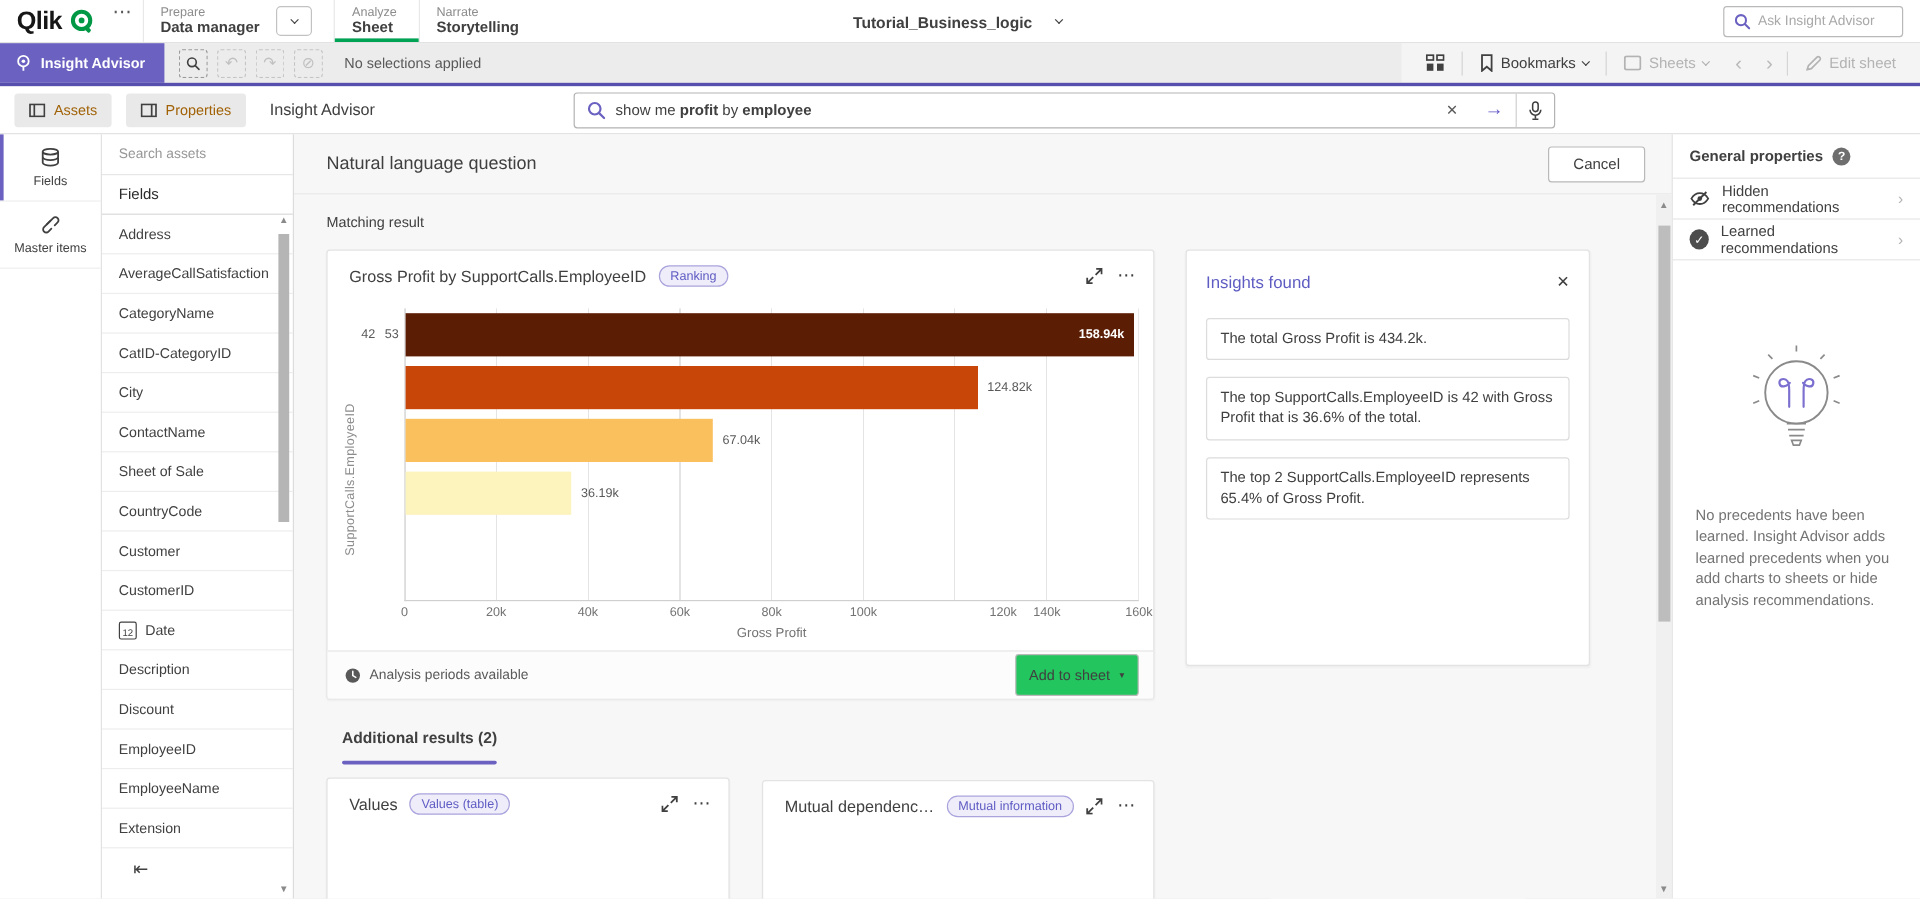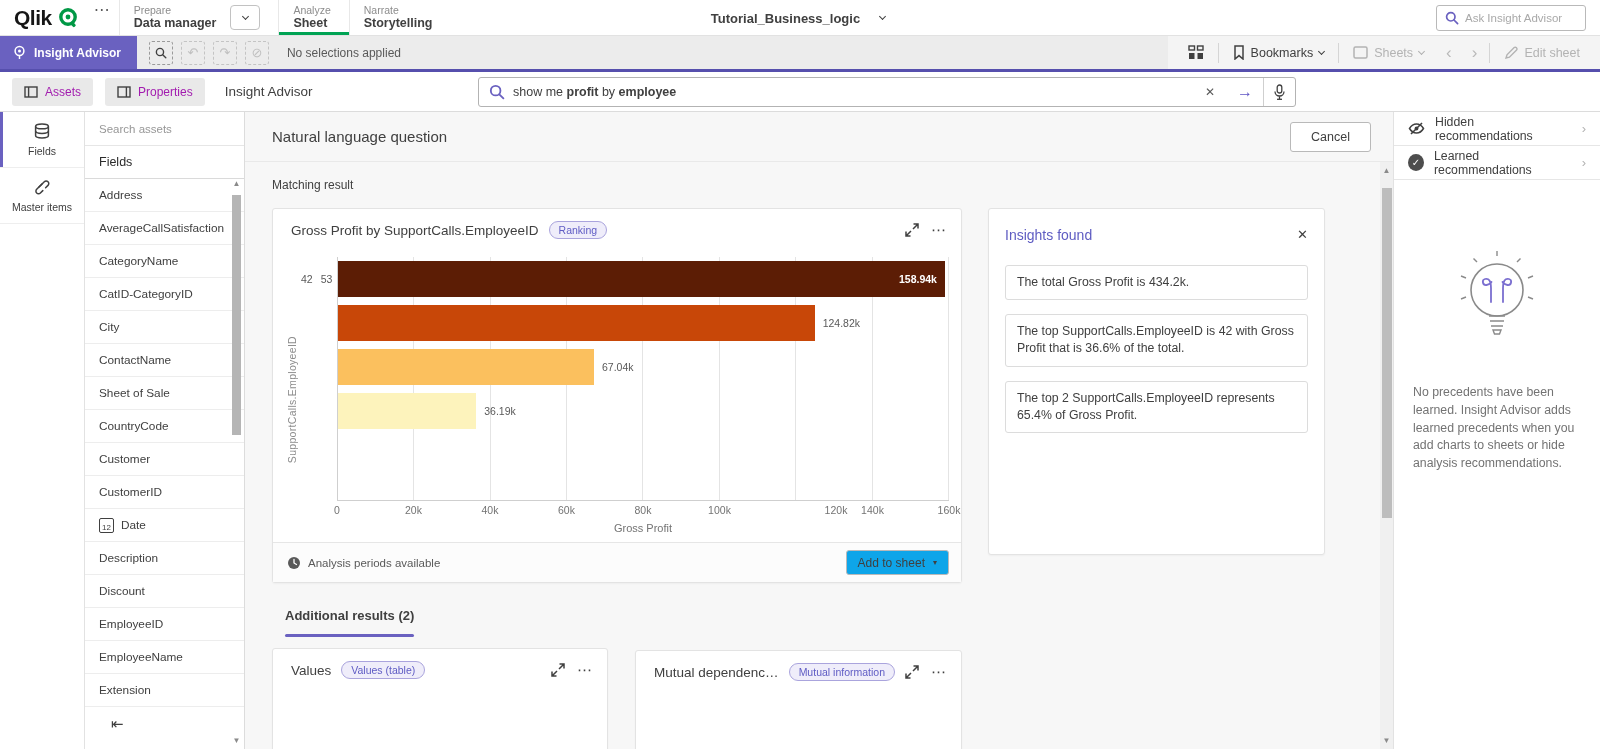--- a/index.html
+++ b/index.html
@@ -36,21 +36,21 @@
   .sel-icon { width:24px; height:24px; border:1px dashed #c4c4c4; border-radius:3px; display:flex; align-items:center; justify-content:center; font-size:13px; color:#c0c0c0; cursor:pointer; background:transparent; }
   .sel-icon.enabled { color:#404040; border-color:#9a9a9a; }
   .no-sel { font-size:12px; color:#595959; margin-left:10px; }
   .toolbar-right { margin-left:auto; display:flex; align-items:center; background:#f4f4f4; padding:0 10px; gap:4px; }
   .tb-item { display:flex; align-items:center; gap:6px; font-size:12.5px; color:#404040; padding:0 10px; height:100%; cursor:pointer; }
   .tb-item.disabled { color:#b3b3b3; cursor:default; }
   .tb-divider { width:1px; height:20px; background:#d5d5d5; }
   .nav-arrow { font-size:17px; color:#b9b9b9; padding:0 8px; cursor:default; line-height:1; }
   
   .subheader { position:absolute; left:0; top:72px; width:1600px; height:40px; background:#fff; border-bottom:1px solid #dcdcdc; display:flex; align-items:center; }
-  .panel-toggle { height:28px; background:#e9e9e9; border-radius:3px; display:flex; align-items:center; gap:7px; padding:0 12px; font-size:12px; color:#a21caf; margin-left:12px; cursor:pointer; }
+  .panel-toggle { height:28px; background:#e9e9e9; border-radius:3px; display:flex; align-items:center; gap:7px; padding:0 12px; font-size:12px; color:#a16207; margin-left:12px; cursor:pointer; }
   .subheader-title { font-size:13.5px; color:#404040; margin-left:20px; }
   .nlq-input { position:absolute; left:478px; top:5px; width:818px; height:30px; background:#fff; border:1px solid #b3b3b3; border-radius:3px; display:flex; align-items:center; padding:0 0 0 10px; }
   .nlq-text { font-size:12.5px; color:#404040; margin-left:8px; flex:1; white-space:nowrap; }
   .nlq-close { color:#595959; font-size:12px; padding:0 12px; cursor:pointer; }
   .nlq-go { color:#5f55c4; font-size:16px; padding:0 10px; cursor:pointer; line-height:1; }
   .nlq-mic { border-left:1px solid #cfcfcf; height:100%; display:flex; align-items:center; padding:0 9px; cursor:pointer; }
   
   .rail { position:absolute; left:0; top:112px; width:85px; height:637px; background:#fff; border-right:1px solid #e2e2e2; }
   .rail-item { height:56px; display:flex; flex-direction:column; align-items:center; justify-content:center; gap:5px; border-bottom:1px solid #eee; font-size:10.5px; color:#404040; cursor:pointer; position:relative; }
   .rail-item.active::before { content:""; position:absolute; left:0; top:0; bottom:0; width:3px; background:#6a61c0; }
@@ -93,21 +93,21 @@
   }
   .bar-row { height:36px; position:relative; }
   .bar { height:100%; position:relative; }
   .bar-val { position:absolute; top:50%; transform:translateY(-50%); font-size:10.5px; color:#595959; white-space:nowrap; }
   .bar-val.inside { color:#fff; font-weight:bold; }
   .xaxis { position:relative; height:16px; margin-top:3px; }
   .xaxis span { position:absolute; transform:translateX(-50%); font-size:10.5px; color:#737373; }
   .xtitle { text-align:center; font-size:11px; color:#737373; padding:2px 0 8px 0; }
   .chart-foot { border-top:1px solid #e6e6e6; height:40px; display:flex; align-items:center; padding:0 12px 0 14px; background:#fcfcfc; }
   .foot-note { display:flex; align-items:center; gap:7px; font-size:11.5px; color:#595959; }
-  .add-sheet-btn { margin-left:auto; background:#0ea5e9; border:1px solid #b9b9b9; border-radius:3px; height:25px; padding:0 11px; font-size:12px; color:#404040; font-family:inherit; display:flex; align-items:center; gap:8px; cursor:pointer; }
+  .add-sheet-btn { margin-left:auto; background:#22c55e; border:1px solid #b9b9b9; border-radius:3px; height:35px; padding:0 11px; font-size:12px; color:#404040; font-family:inherit; display:flex; align-items:center; gap:8px; cursor:pointer; }
   .tri-down { font-size:8px; color:#404040; }
   
   .insights-card { left:743px; top:96px; width:337px; height:347px; padding:18px 16px; }
   .insights-head { display:flex; align-items:flex-start; }
   .insights-title { font-size:14px; color:#5e5cc2; }
   .insights-close { margin-left:auto; font-size:13px; color:#404040; cursor:pointer; }
   .insight-box { border:1px solid #dcdcdc; border-radius:3px; padding:8px 11px; font-size:12.3px; color:#404040; line-height:1.4; margin-top:14px; background:#fff; }
   .insight-box:first-of-type { margin-top:22px; }
   
   .add-results-tab { position:absolute; left:40px; top:494px; cursor:pointer; }
@@ -482,20 +482,24 @@
     </div>
 
     <div class="main-scroll">
       <span class="scroll-arrow" style="top:4px;width:13px">▲</span>
       <span class="thumb"></span>
       <span class="scroll-arrow" style="bottom:4px;width:13px">▼</span>
     </div>
   </div>
 
   <div class="props">
+    <div class="props-head">
+      <span>General properties</span>
+      <span class="help-ic">?</span>
+    </div>
     <div class="props-row">
       <svg class="icon-svg" width="17" height="15" viewBox="0 0 17 15">
           <path d="M1.5 7.5 C3.3 4.5 5.7 3 8.5 3 s5.2 1.5 7 4.5 c-1.8 3 -4.2 4.5 -7 4.5 s-5.2 -1.5 -7 -4.5 z" fill="none" stroke="#404040" stroke-width="1.5"></path>
           <circle cx="8.5" cy="7.5" r="1.9" fill="#404040"></circle>
           <line x1="3" y1="13" x2="14" y2="2" stroke="#404040" stroke-width="1.6"></line>
         </svg>
       <span>Hidden recommendations</span>
       <span class="arrow">›</span>
     </div>
     <div class="props-row">

